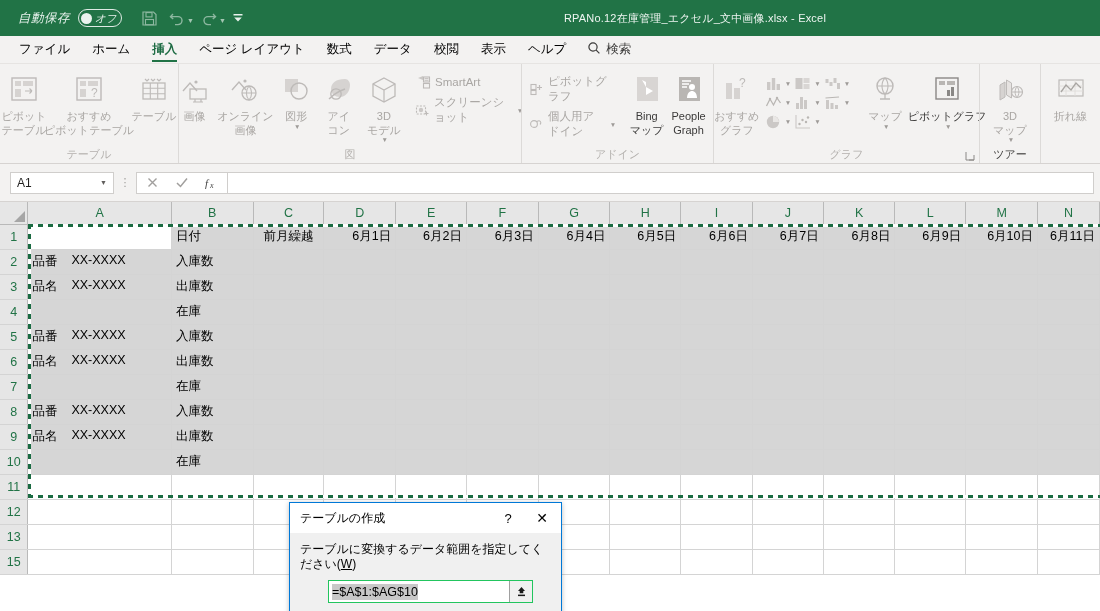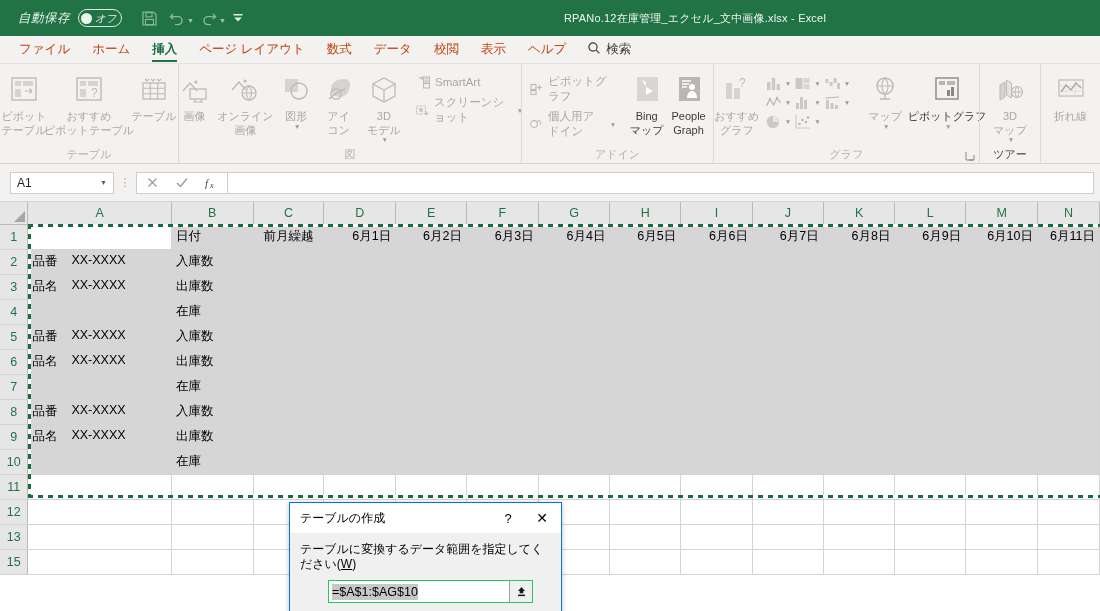--- a/index.html
+++ b/index.html
@@ -40,21 +40,21 @@
     letter-spacing: .2px; padding-left: 290px;
   }
 
   
   .tabstrip {
     height: 28px; background: #f3f2f1; display: flex; align-items: stretch;
     padding-left: 8px; border-bottom: 1px solid #e6e4e2;
   }
   .tab {
     padding: 0 11px; display: flex; align-items: center; justify-content: center;
-    font-size: 12.5px; color: #c2410c; position: relative; white-space: nowrap;
+    font-size: 12.5px; color: #000000; position: relative; white-space: nowrap;
   }
   .tab.active { color: #1d6b43; font-weight: 700; }
   .tab.active::after {
     content: ""; position: absolute; left: 11px; right: 11px; bottom: 1px;
     height: 2.5px; background: #217346;
   }
   .searchtab { display: flex; align-items: center; gap: 5px; padding: 0 10px; font-size: 12.5px; color: #3b3a39; }
 
   
   .ribbon {

